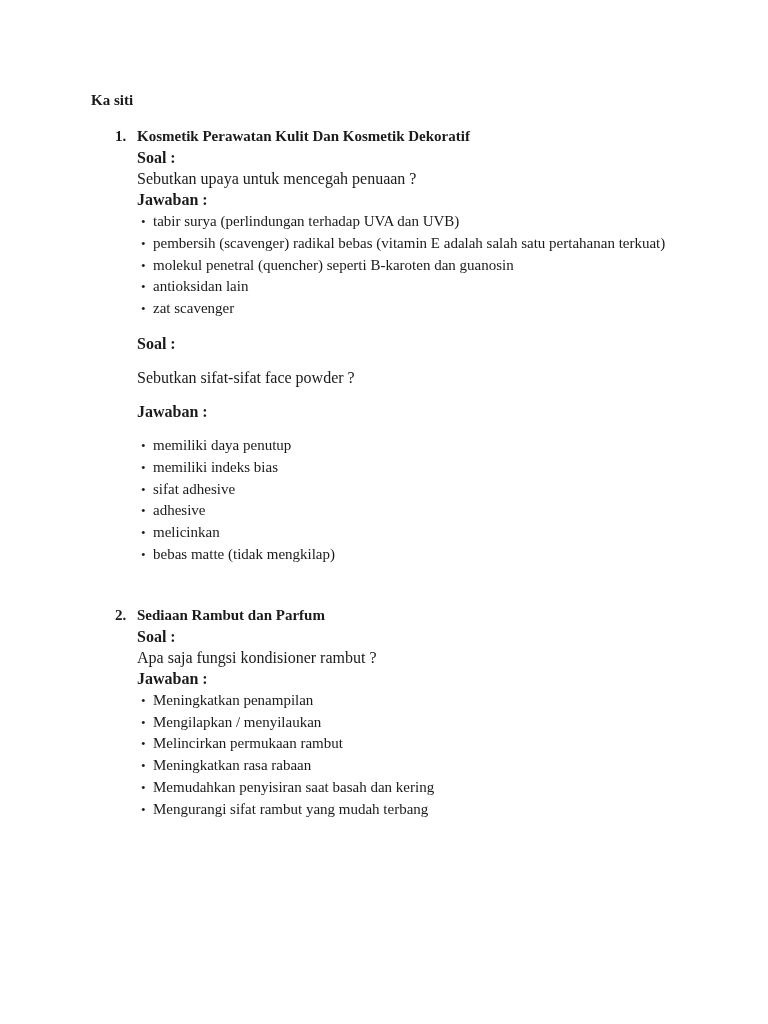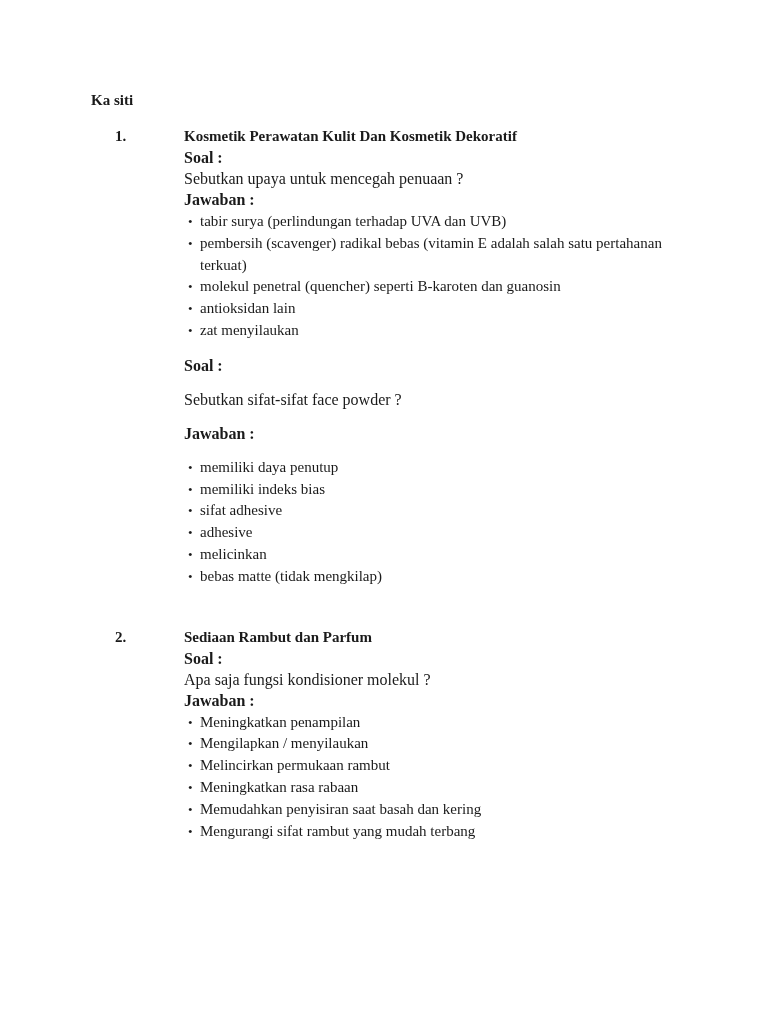--- a/index.html
+++ b/index.html
@@ -30,21 +30,20 @@
   }
   .section-number {
     font-weight: bold;
     font-size: 15px;
     line-height: 21px;
     width: 46px;
     padding-left: 24px;
   }
   .section-body {
     flex: 1;
-    margin-left: 47px;
   }
   .section-title {
     font-weight: bold;
     font-size: 15px;
     line-height: 21px;
   }
   .line {
     font-size: 16px;
     line-height: 21px;
   }
@@ -97,21 +96,21 @@
         <div class="bullet-row">
           <span class="bullet-dot">•</span>
           <span>molekul penetral (quencher) seperti B-karoten dan guanosin</span>
         </div>
         <div class="bullet-row">
           <span class="bullet-dot">•</span>
           <span>antioksidan lain</span>
         </div>
         <div class="bullet-row">
           <span class="bullet-dot">•</span>
-          <span>zat menyilaukan</span>
+          <span>zat scavenger</span>
         </div>
       </div>
 
       <div class="line bold spaced">Soal :</div>
       <div class="line spaced">Sebutkan sifat-sifat face powder ?</div>
       <div class="line bold spaced">Jawaban :</div>
 
       <div class="bullet-list spaced-list">
         <div class="bullet-row">
           <span class="bullet-dot">•</span>
@@ -142,21 +141,21 @@
   </div>
 
   <div class="section-gap"></div>
 
   <div class="section">
     <div class="section-number">2.</div>
     <div class="section-body">
       <div class="section-title">Sediaan Rambut dan Parfum</div>
 
       <div class="line bold">Soal :</div>
-      <div class="line">Apa saja fungsi kondisioner molekul ?</div>
+      <div class="line">Apa saja fungsi kondisioner rambut ?</div>
       <div class="line bold">Jawaban :</div>
 
       <div class="bullet-list">
         <div class="bullet-row">
           <span class="bullet-dot">•</span>
           <span>Meningkatkan penampilan</span>
         </div>
         <div class="bullet-row">
           <span class="bullet-dot">•</span>
           <span>Mengilapkan / menyilaukan</span>

